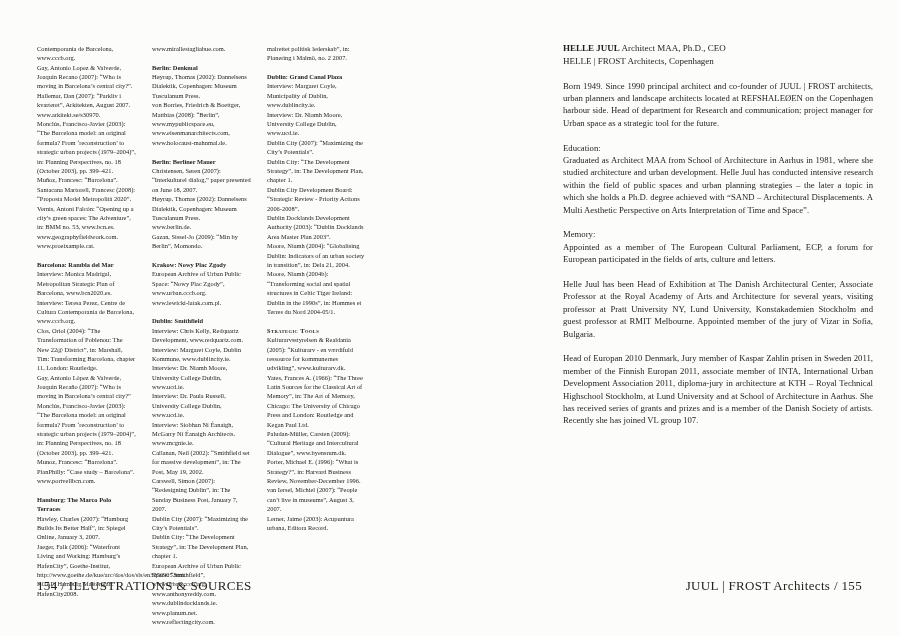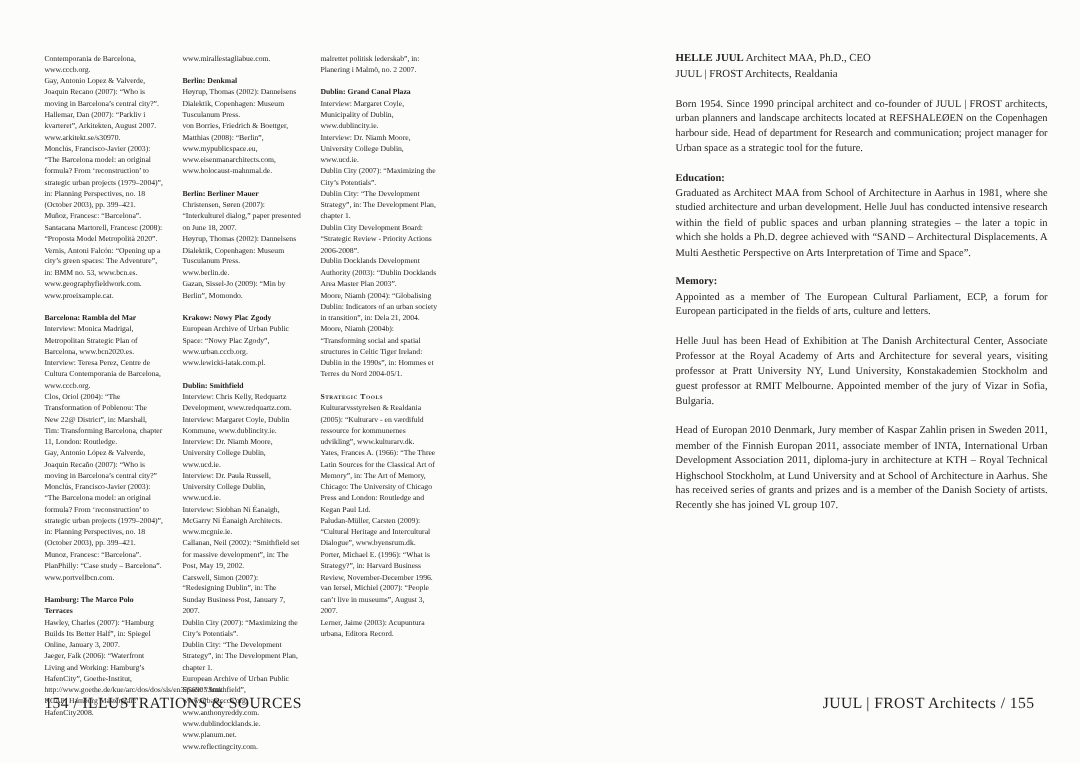--- a/index.html
+++ b/index.html
@@ -23,21 +23,21 @@
   .col p.heading{font-weight:700;margin-top:18.8px;}
   .col p.heading-sc{font-weight:700;margin-top:18.8px;font-variant:small-caps;letter-spacing:0.9px;}
   
   .bio{
     position:absolute;left:563px;top:42px;width:310px;
     font-size:8.7px;line-height:12.4px;color:#221f1c;
   }
   .bio-title{margin:0 0 12.4px 0;}
   .bio-title p{margin:0;font-size:9px;line-height:12.6px;}
   .bio p.para{margin:0 0 12.4px 0;text-align:justify;}
-  .bio p.bheading{font-weight:700;margin:0;text-align:left;}
+  .bio p.bheading{font-weight:400;margin:0;text-align:left;}
   b{font-weight:700;}
   
   .footer{position:absolute;top:578px;font-size:13px;letter-spacing:0.35px;color:#26231f;}
   .footer-left{left:37px;}
   .footer-right{right:38px;text-align:center;}
 </style>
 </head>
 <body>
 
 <div class="spread">
@@ -113,24 +113,24 @@
         <p class="entry">van Iersel, Michiel (2007): “People can’t live in museums”, August 3, 2007.</p>
         <p class="entry">Lerner, Jaime (2003): Acupuntura urbana, Editora Record.</p>
       </div>
     <div class="footer footer-left">154 / ILLUSTRATIONS &amp; SOURCES</div>
   </div>
 
   <div>
     <div class="bio">
       <div class="bio-title">
         <p><b>HELLE JUUL</b><span> Architect MAA, Ph.D., CEO</span></p>
-        <p>JUUL | FROST Architects, Realdania</p>
+        <p>HELLE | FROST Architects, Copenhagen</p>
       </div>
       <div>
-          <p class="para">Born 1954. Since 1990 principal architect and co-founder of JUUL | FROST architects, urban planners and landscape architects located at REFSHALEØEN on the Copenhagen harbour side. Head of department for Research and communication; project manager for Urban space as a strategic tool for the future.</p>
+          <p class="para">Born 1949. Since 1990 principal architect and co-founder of JUUL | FROST architects, urban planners and landscape architects located at REFSHALEØEN on the Copenhagen harbour side. Head of department for Research and communication; project manager for Urban space as a strategic tool for the future.</p>
           <p class="bheading">Education:</p>
           <p class="para">Graduated as Architect MAA from School of Architecture in Aarhus in 1981, where she studied architecture and urban development. Helle Juul has conducted intensive research within the field of  public spaces and urban planning strategies – the later a topic in which she holds a Ph.D. degree achieved with “SAND – Architectural Displacements. A Multi Aesthetic Perspective on Arts Interpretation of Time and Space”.</p>
           <p class="bheading">Memory:</p>
           <p class="para">Appointed as a member of The European Cultural Parliament, ECP, a forum for European participated in the fields of arts, culture and letters.</p>
           <p class="para">Helle Juul has been Head of Exhibition at The Danish Architectural Center, Associate Professor at the Royal Academy of Arts and Architecture for several years, visiting professor at Pratt University NY, Lund University, Konstakademien Stockholm and guest professor at RMIT Melbourne. Appointed member of the jury of Vizar in Sofia, Bulgaria.</p>
           <p class="para">Head of Europan 2010 Denmark, Jury member of Kaspar Zahlin prisen in Sweden 2011, member of the Finnish Europan 2011, associate member of INTA, International Urban Development Association 2011, diploma-jury in architecture at KTH – Royal Technical Highschool Stockholm, at Lund University and at School of Architecture in Aarhus. She has received series of grants and prizes and is a member of the Danish Society of artists. Recently she has joined VL group 107.</p>
         </div>
     </div>
     <div class="footer footer-right">JUUL | FROST Architects / 155</div>
   </div>

